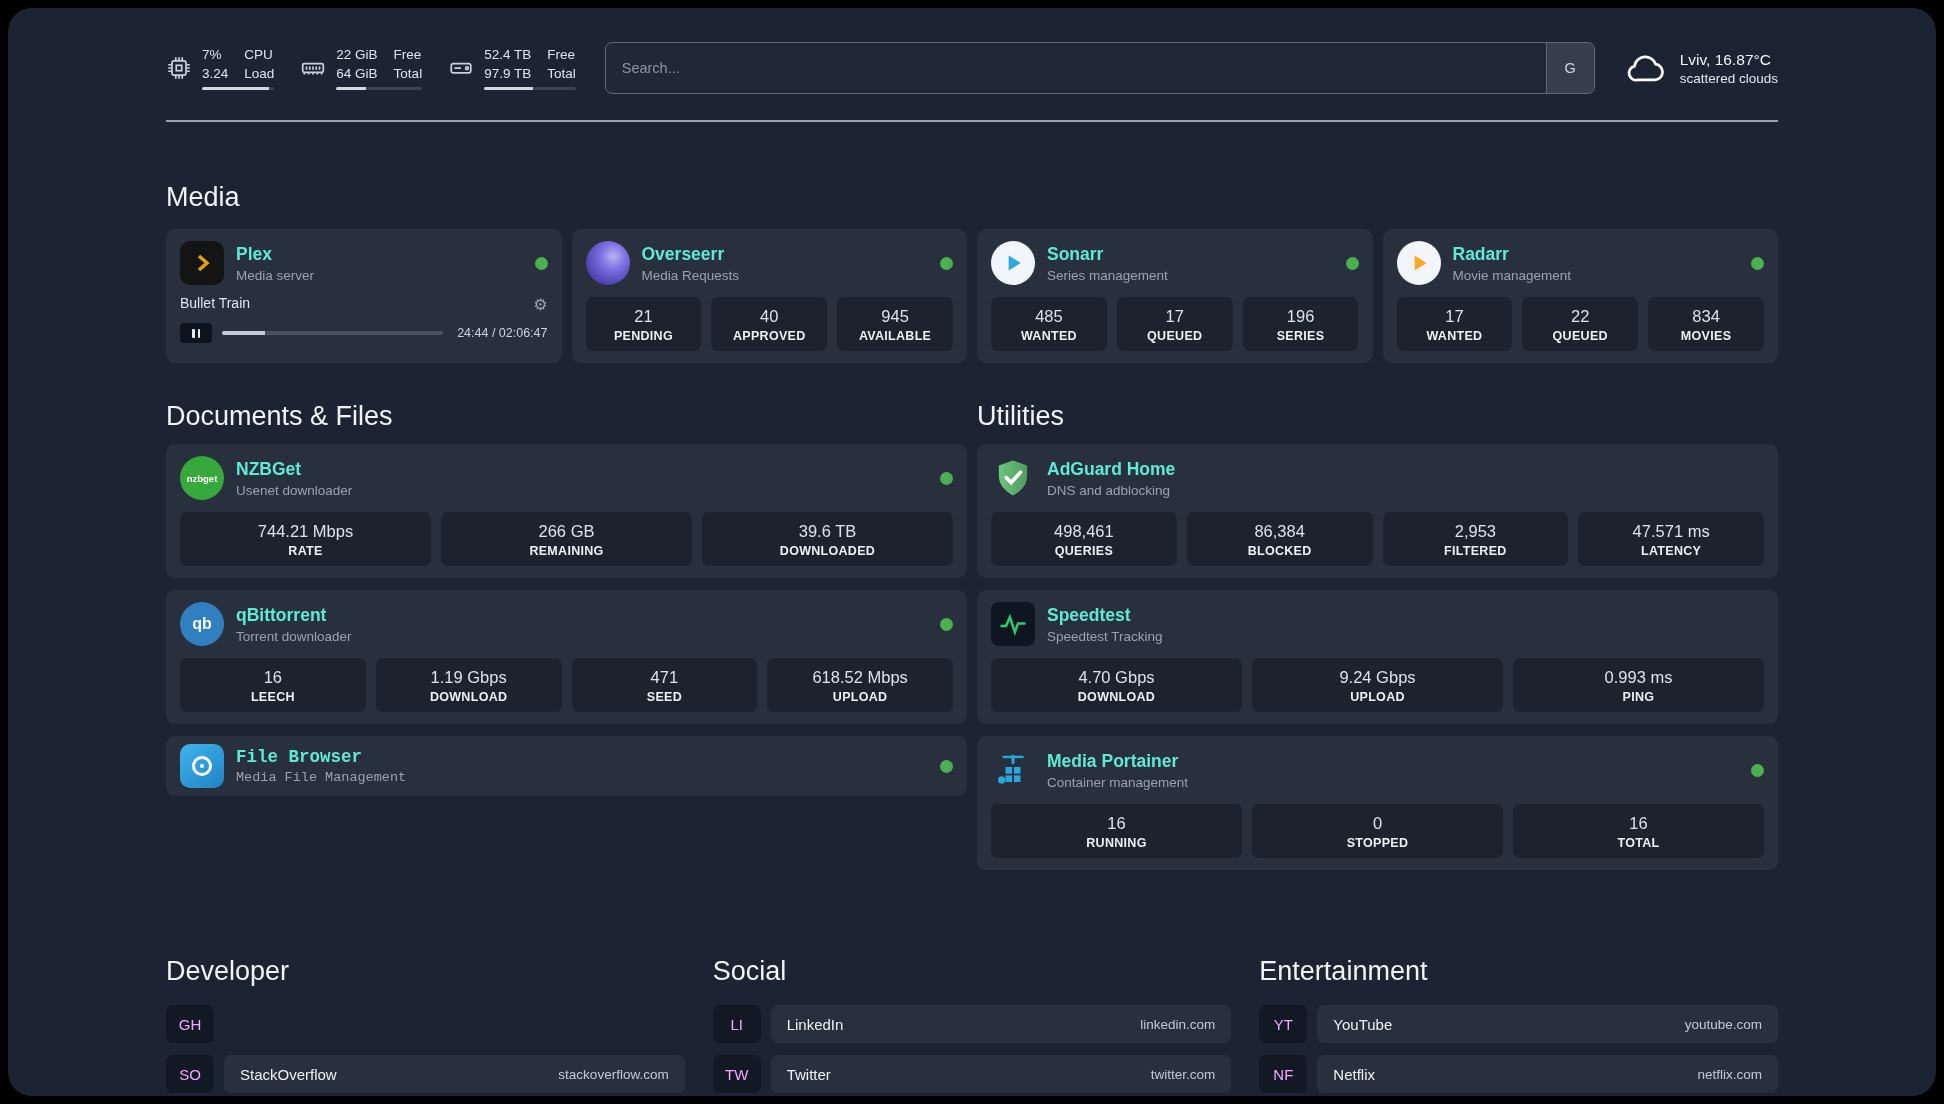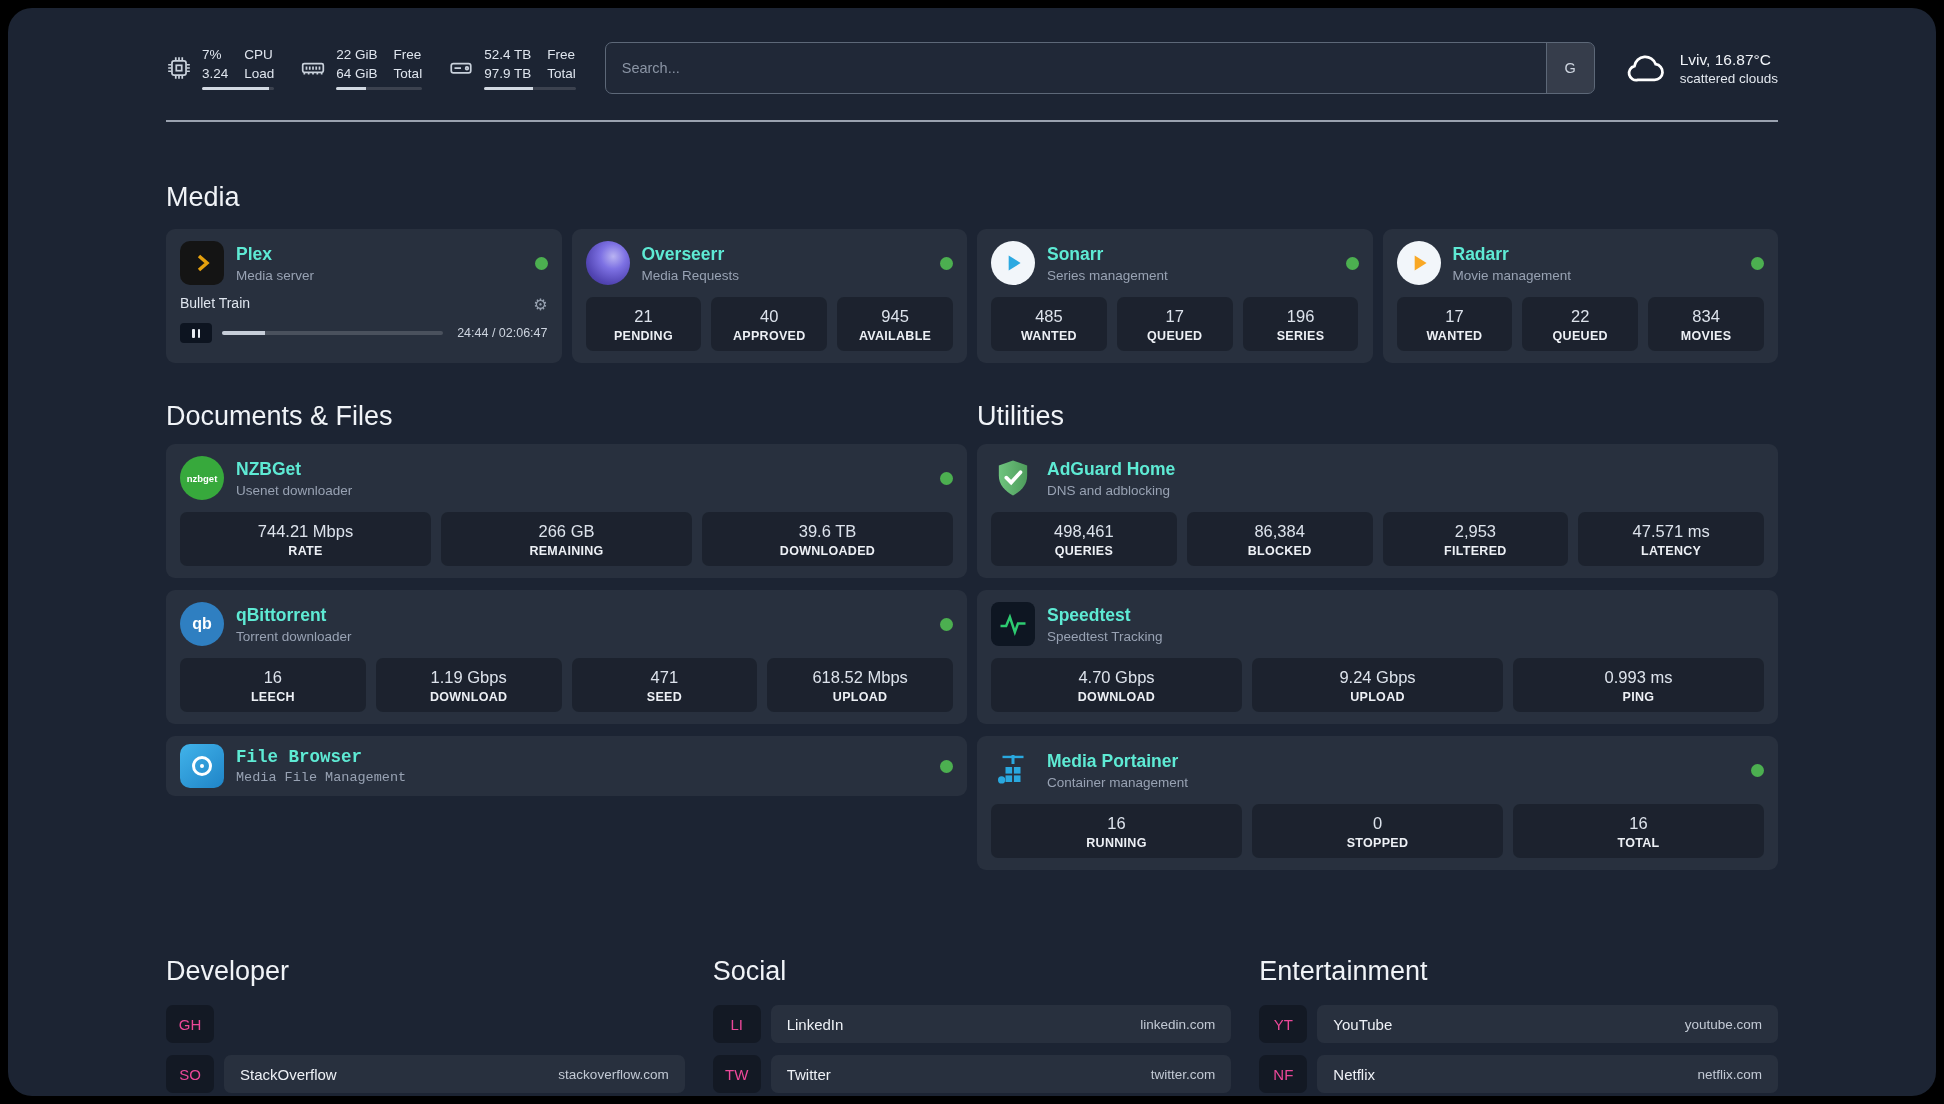--- a/index.html
+++ b/index.html
@@ -77,21 +77,21 @@
 
   
   .two-col { display: grid; grid-template-columns: 1fr 1fr; gap: 10px; margin-top: 38px; align-items: start; }
   .col h2 { margin-bottom: 12px; }
   .col .card { margin-bottom: 12px; }
 
   
   .bookmarks { display: grid; grid-template-columns: repeat(3, 1fr); gap: 28px; margin-top: 74px; padding-bottom: 40px; align-items: start; }
   .bm-group h2 { margin-bottom: 18px; }
   .bm-row { display: flex; gap: 10px; margin-top: 12px; height: 38px; cursor: pointer; }
-  .bm-abbr { width: 48px; flex: 0 0 48px; display: flex; align-items: center; justify-content: center; background: rgba(9,13,21,.5); border-radius: 7px; font-size: 15px; color: #ec4899; }
+  .bm-abbr { width: 48px; flex: 0 0 48px; display: flex; align-items: center; justify-content: center; background: rgba(9,13,21,.5); border-radius: 7px; font-size: 15px; color: #f0abfc; }
   .bm-bar { flex: 1; display: flex; align-items: center; justify-content: space-between; background: rgba(255,255,255,.053); border-radius: 7px; padding: 0 16px; }
   .bm-name { font-size: 15px; color: #eef1f6; }
   .bm-url { font-size: 13.5px; color: #c2c9d4; }
 </style>
 </head>
 <body>
 
 <div class="panel">
   <div class="container">
 

